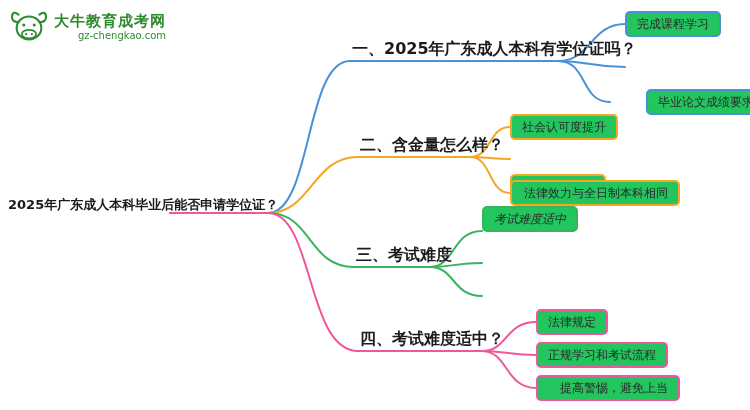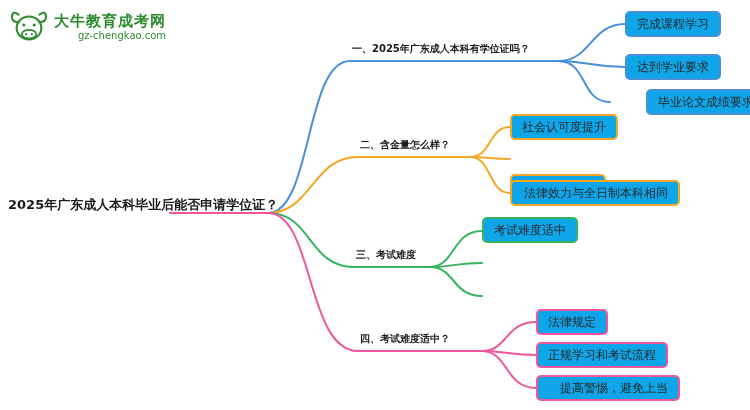--- a/index.html
+++ b/index.html
@@ -8,25 +8,25 @@
     font-family:"DejaVu Sans","Liberation Sans",sans-serif;
     overflow:hidden;
   }
   .links{position:absolute;left:0;top:0;width:750px;height:410px;}
   .links path{fill:none;stroke-width:2;stroke-linecap:round;}
   .root{
     position:absolute;left:8px;top:196px;font-size:13px;font-weight:600;
     color:#1b1b1b;white-space:nowrap;line-height:18px;
   }
   .branch-label{
-    position:absolute;font-size:10px;font-weight:600;color:#1b1b1b;
+    position:absolute;font-size:16px;font-weight:600;color:#1b1b1b;
     white-space:nowrap;line-height:18px;
   }
   .leaf{
-    position:absolute;white-space:nowrap;background:#0ea5e9;
+    position:absolute;white-space:nowrap;background:#22c55e;
     border:2px solid #999;border-radius:5px;
     padding:2px 10px;font-size:12px;color:#2a2a2a;line-height:18px;
   }
   .logo{position:absolute;left:10px;top:8px;display:flex;align-items:center;gap:6px;text-align:right;}
   .logo-text{display:flex;flex-direction:column;line-height:1.15;}
   .logo-name{color:#2e8b2e;font-weight:bold;font-size:15px;letter-spacing:1px;}
   .logo-url{color:#2e8b2e;font-size:10px;}
 </style>
 </head>
 <body>
@@ -74,26 +74,25 @@
   </div>
 
   <div class="root">2025年广东成人本科毕业后能否申请学位证？</div>
 
   <div class="branch-label" style="left:352px;top:40px;">一、2025年广东成人本科有学位证吗？</div>
   <div class="branch-label" style="left:360px;top:136px;">二、含金量怎么样？</div>
   <div class="branch-label" style="left:356px;top:246px;">三、考试难度</div>
   <div class="branch-label" style="left:360px;top:330px;">四、考试难度适中？</div>
 
   <div class="leaf" style="left: 625px; top: 11px; border-color: rgb(74, 144, 217);">完成课程学习</div>
-  <div class="leaf" style="left: 625px; top: 54px; border-color: rgb(74, 144, 217);">达到学业要求</div>
   <div class="leaf" style="left: 610px; top: 89px; border-color: rgb(74, 144, 217); margin-left: 36px;">毕业论文成绩要求</div>
 
   <div class="leaf" style="left: 510px; top: 114px; border-color: rgb(245, 166, 35);">社会认可度提升</div>
   <div class="leaf" style="left: 510px; top: 146px; border-color: rgb(245, 166, 35); margin-top: 28px;">企业招聘承认</div>
   <div class="leaf" style="left: 510px; top: 180px; border-color: rgb(245, 166, 35); padding-left: 12px;">法律效力与全日制本科相同</div>
 
-  <div class="leaf" style="left: 482px; top: 217px; border-color: rgb(54, 180, 95);">考试难度适中</div>
+  <div class="leaf" style="left: 482px; top: 206px; border-color: rgb(54, 180, 95); font-style: italic;">考试难度适中</div>
 
   <div class="leaf" style="left: 536px; top: 309px; border-color: rgb(240, 86, 155);">法律规定</div>
   <div class="leaf" style="left: 536px; top: 342px; border-color: rgb(240, 86, 155);">正规学习和考试流程</div>
   <div class="leaf" style="left: 536px; top: 375px; border-color: rgb(240, 86, 155); padding-left: 22px;">提高警惕，避免上当</div>
 
 </div>
 
 </body></html>

